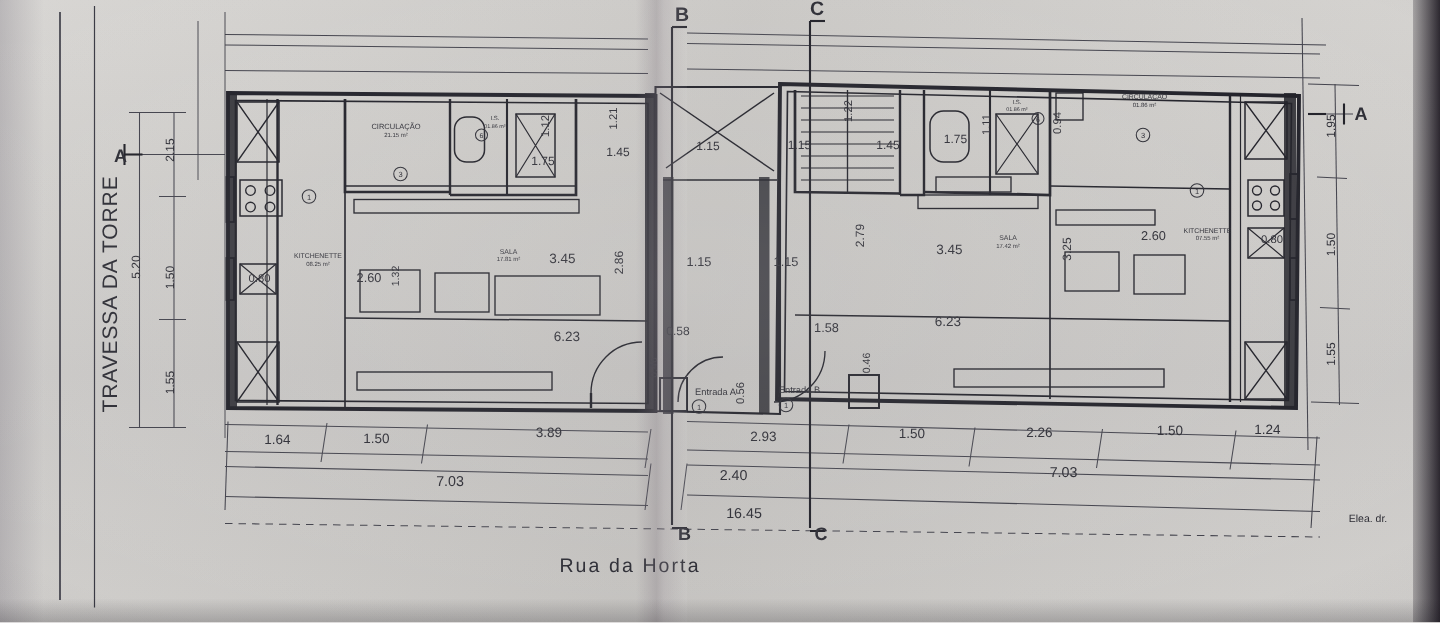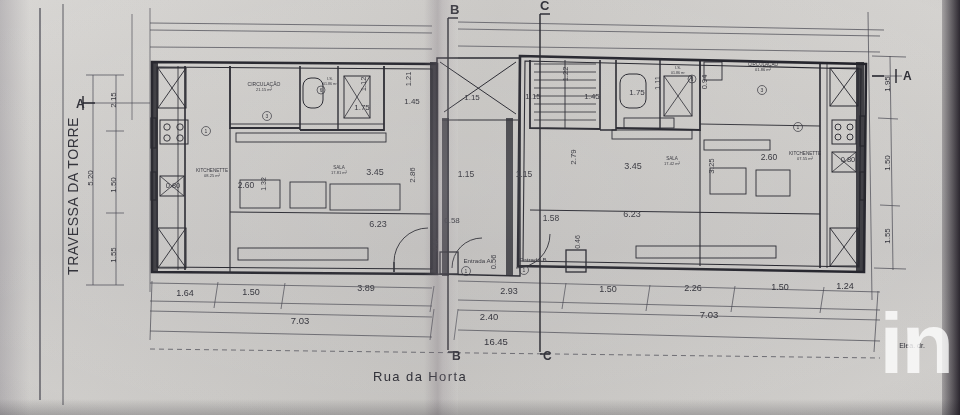--- a/index.html
+++ b/index.html
@@ -374,14 +374,13 @@
     <text x="709" y="318" font-size="9.5" text-anchor="middle">7.03</text>
     <text x="496" y="345" font-size="9.5" text-anchor="middle">16.45</text>
   </svg>
 
   <div class="fold"></div>
   <div class="fold2"></div>
   <div class="vig"></div>
   <div class="darkstrip"></div>
   <div class="bottomstrip"></div>
 
-  <div class="wm" id="wm-logo">in</div>
 </div>
 
 </body></html>

